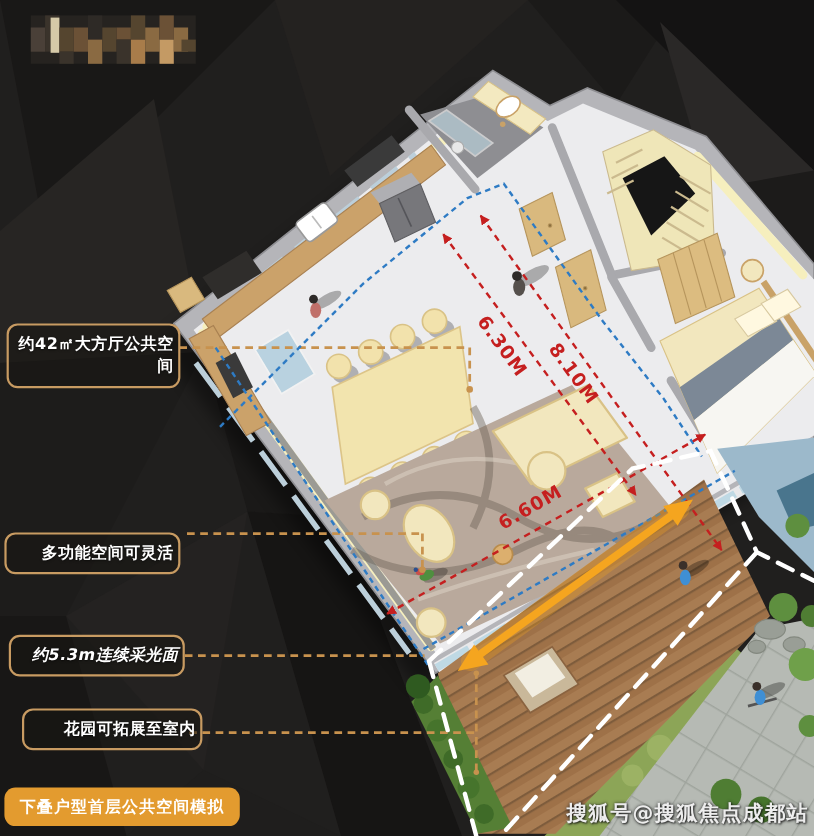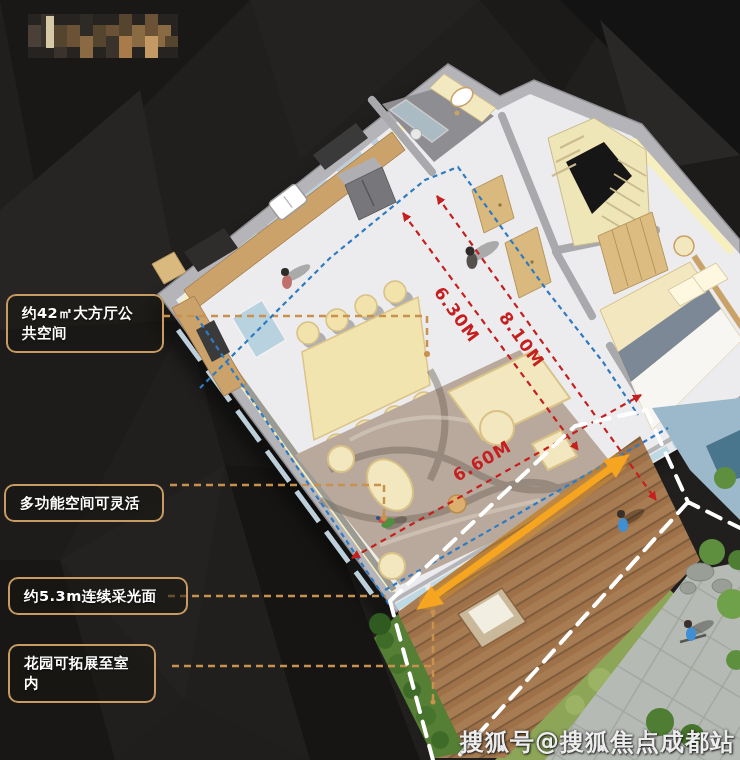--- a/index.html
+++ b/index.html
@@ -1,27 +1,27 @@
 <!DOCTYPE html>
 <html><head>
 <meta charset="utf-8">
 <style>
   html,body{margin:0;padding:0;background:#111;}
   #stage{position:relative;width:740px;height:760px;overflow:hidden;
          background:#201F1E;font-family:"DejaVu Sans",sans-serif;}
   #stage svg{position:absolute;left:0;top:0;}
   .callout{position:absolute;border:2px solid #C89B62;border-radius:10px;
-    background:rgba(24,21,18,.55);color:#fff;font-weight:bold;text-align:left;
-    padding:7px 14px;font-size:14.5px;line-height:1.4;letter-spacing:.5px;
+    background:rgba(24,21,18,.55);color:#fff;font-weight:bold;text-align:right;
+    padding:7px 4px;font-size:14.5px;line-height:1.4;letter-spacing:.5px;
     box-sizing:border-box;text-shadow:0 1px 2px rgba(0,0,0,.6);}
   .callout .l2:empty{display:none;}
   .caption{position:absolute;left:4px;top:716px;color:#fff;font-weight:bold;
     font-size:14.5px;letter-spacing:1px;padding:8px 14px;border-radius:10px;
     box-sizing:border-box;}
-  .watermark{position:absolute;right:5px;top:726px;color:#EDEDED;font-size:24px;
+  .watermark{position:absolute;right:5px;top:726px;color:#EDEDED;font-size:19px;
     font-weight:bold;letter-spacing:1px;
     text-shadow:0 0 3px rgba(40,40,40,.9),1px 1px 2px rgba(0,0,0,.8);}
   text.dim{font-size:17px;font-weight:bold;fill:#C51F1F;letter-spacing:1px;}
 </style>
 </head>
 <body>
 
 <div id="stage">
 <svg width="740" height="760" viewBox="0 0 740 760">
   <defs>
@@ -332,22 +332,23 @@
   </g>
 </svg>
 
 <div class="callout" style="left:6px;top:294px;width:158px;">
   <div class="l1">约42㎡大方厅公共空间</div>
 
 </div>
 <div class="callout" style="left:4px;top:484px;width:160px;">
   <div class="l1">多功能空间可灵活</div>
 </div>
-<div class="callout" style="left:8px;top:577px;width:180px;">
+<div class="callout" style="left:8px;top:577px;width:160px;font-style:italic;">
   <div class="l1">约5.3m连续采光面</div>
 
 </div>
-<div class="callout" style="left:8px;top:644px;width:148px;">
+<div class="callout" style="left:20px;top:644px;width:164px;">
   <div class="l1">花园可拓展至室内</div>
 </div>
 
+<div class="caption" style="background: rgb(227, 155, 47);">下叠户型首层公共空间模拟</div>
 <div class="watermark">搜狐号@搜狐焦点成都站</div>
 </div>
 
 </body></html>

